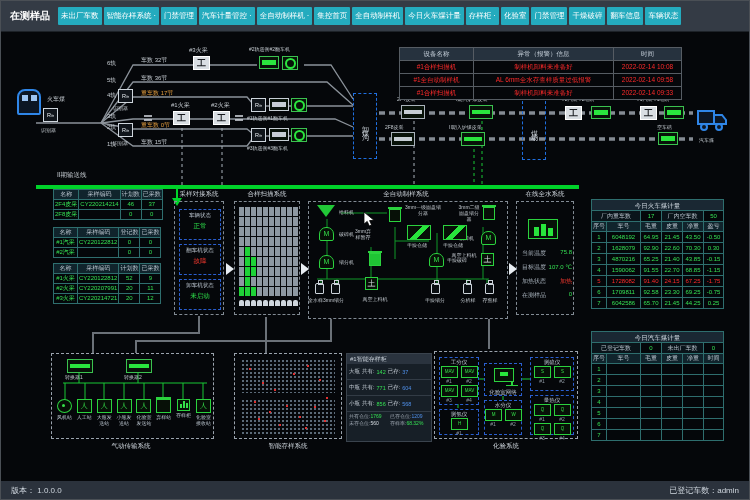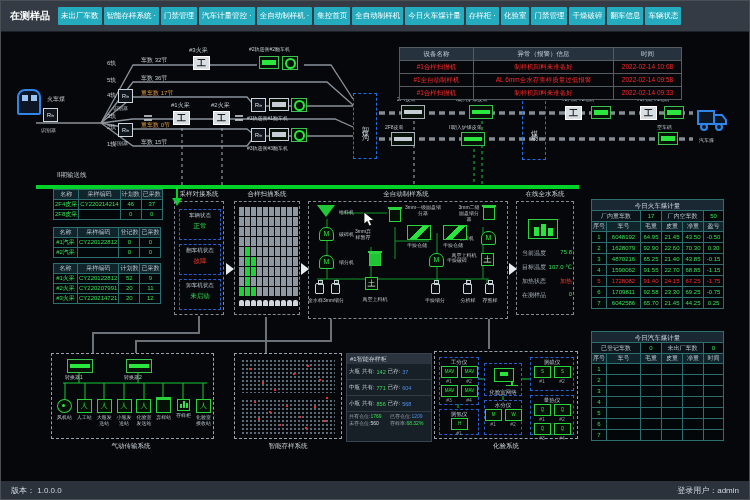--- a/index.html
+++ b/index.html
@@ -1008,16 +1008,16 @@
   <svg class="cursor" style="left:362px;top:210px;" width="12" height="17">
     <path d="M1,1 L1,13 L4.2,10.4 L6.3,15 L8.6,14 L6.6,9.6 L11,9.3 Z" fill="#fff" stroke="#000" stroke-width="0.8"></path>
   </svg>
 
   
   <div class="statusbar">
     <span>
       <span>版本：</span>&nbsp;<span>1.0.0.0</span>
     </span>
     <span>
-      <span>登录用户：</span><span>admin</span>
+      <span>已登记车数：</span><span>admin</span>
     </span>
   </div>
 </div>
 
 </body></html>

